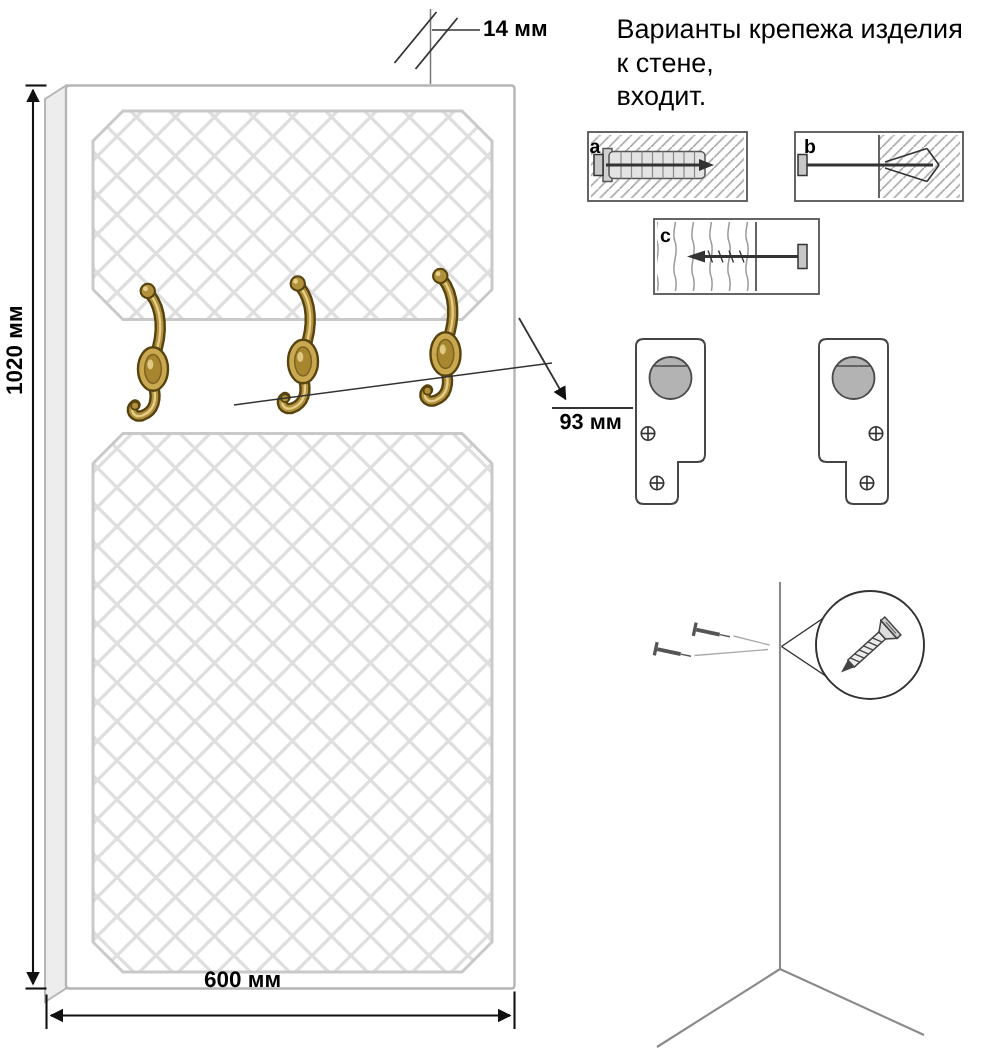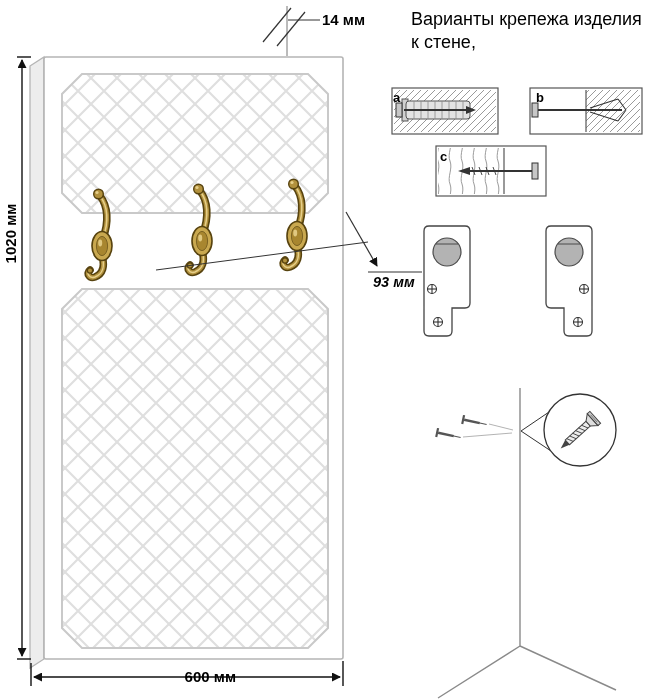--- a/index.html
+++ b/index.html
@@ -1,23 +1,23 @@
 <!DOCTYPE html>
 <html><head>
 <meta charset="utf-8">
 <style>
   html,body{margin:0;padding:0;background:#fff;}
   .canvas{position:relative;width:660px;height:700px;background:#fff;
           font-family:"Liberation Sans",sans-serif;color:#000;overflow:hidden;}
   .canvas>svg{position:absolute;left:0;top:0;}
   .dim{position:absolute;font-weight:700;font-size:15px;white-space:nowrap;}
   .dim-height{left:-30px;top:225px;width:80px;text-align:center;transform:rotate(-90deg);}
-  .dim-width{left:136px;top:668px;width:100px;text-align:right;}
+  .dim-width{left:136px;top:645px;width:100px;text-align:left;}
   .dim-thickness{left:322px;top:11px;}
-  .dim-hook{left:373px;top:274px;font-size:14.5px;font-style:italic;}
+  .dim-hook{left:373px;top:274px;font-size:14.5px;}
   .note{position:absolute;left:411px;top:8px;width:232px;font-size:18px;line-height:1.26;}
   .flabel{position:absolute;font-weight:700;font-size:13px;}
   .hk-d{stroke:#57430f;stroke-width:7.6;fill:none;stroke-linecap:round;}
   .hk-m{stroke:#b2913d;stroke-width:4.4;fill:none;stroke-linecap:round;}
   .hk-l{stroke:#e6cf8a;stroke-width:1.5;fill:none;stroke-linecap:round;}
 </style>
 </head>
 <body>
 
 <div class="canvas">
@@ -174,20 +174,21 @@
         <path d="M-15 -3.2 L-12 3.2 M-11 -3.2 L-8 3.2 M-7 -3.2 L-4 3.2 M-3 -3.2 L0 3.2 M1 -3.2 L4 3.2 M5 -3.2 L8 3.2" stroke="#444" stroke-width="0.9"></path>
         <path d="M11 -3.2 L17 -8 L17 8 L11 3.2 Z" fill="#dedede" stroke="#444" stroke-width="1"></path>
         <rect x="17" y="-8" width="3.5" height="16" fill="#cfcfcf" stroke="#444" stroke-width="1"></rect>
         <line x1="18.7" y1="-5" x2="18.7" y2="5" stroke="#666" stroke-width="0.8"></line>
       </g>
     </g>
   </svg>
 
   <div class="note">
     <div>Варианты крепежа изделия к стене,</div>
+    <div>входит.</div>
   </div>
 
   <div class="dim dim-height">1020 мм</div>
   <div class="dim dim-width">600 мм</div>
   <div class="dim dim-thickness">14 мм</div>
   <div class="dim dim-hook">93 мм</div>
 
   <div class="flabel" style="left:393px;top:90px">a</div>
   <div class="flabel" style="left:536px;top:90px">b</div>
   <div class="flabel" style="left:440px;top:149px">c</div>

